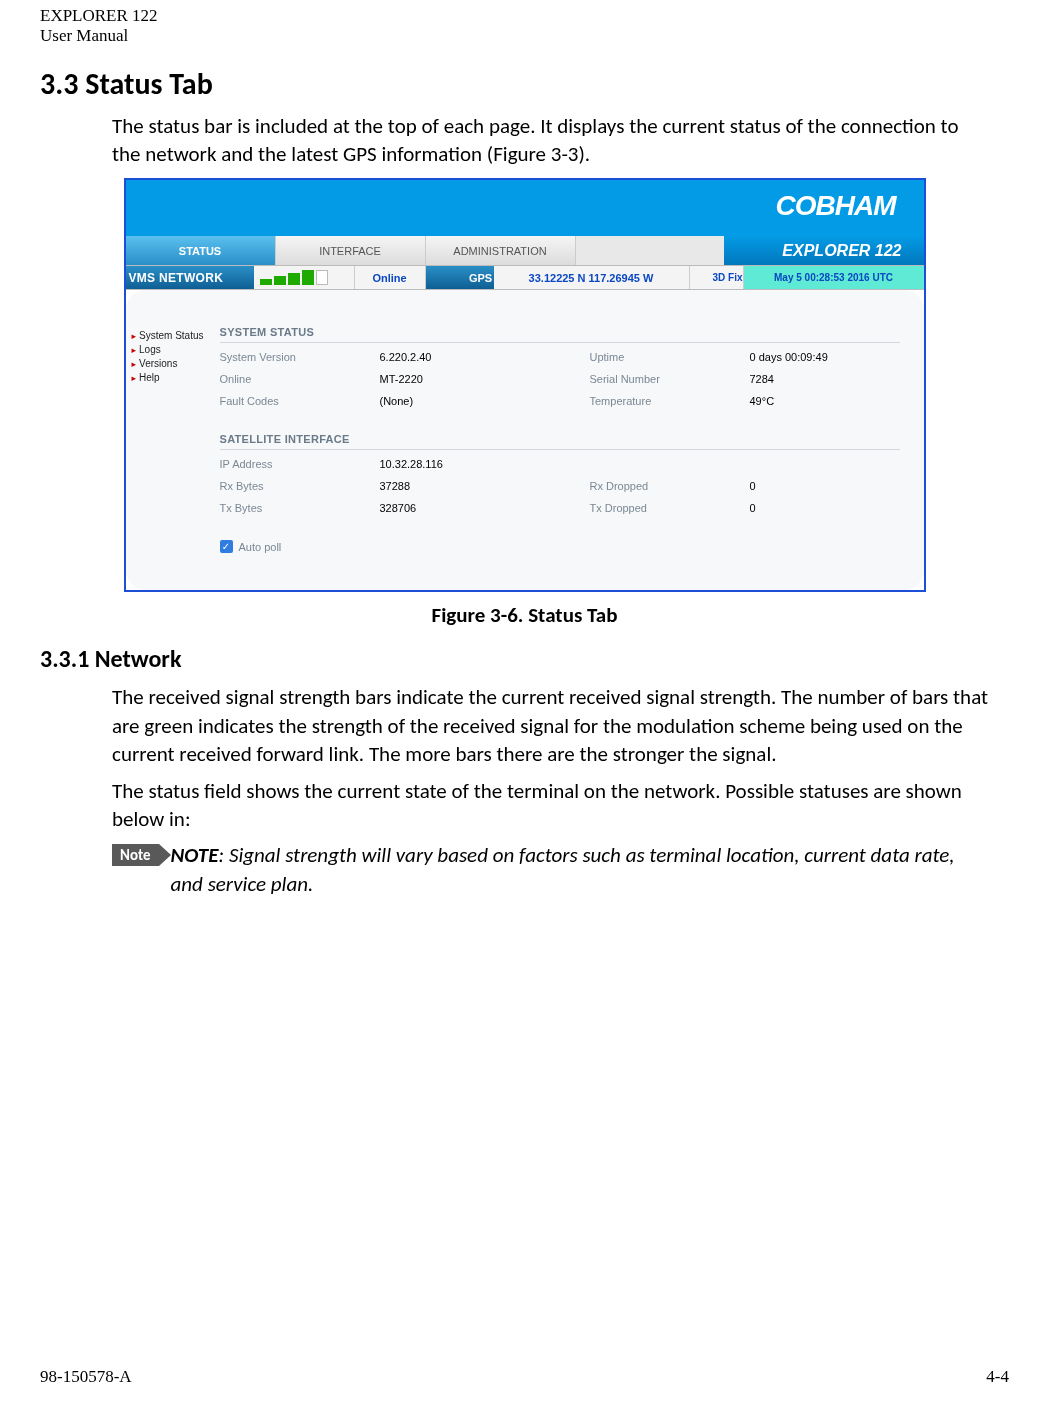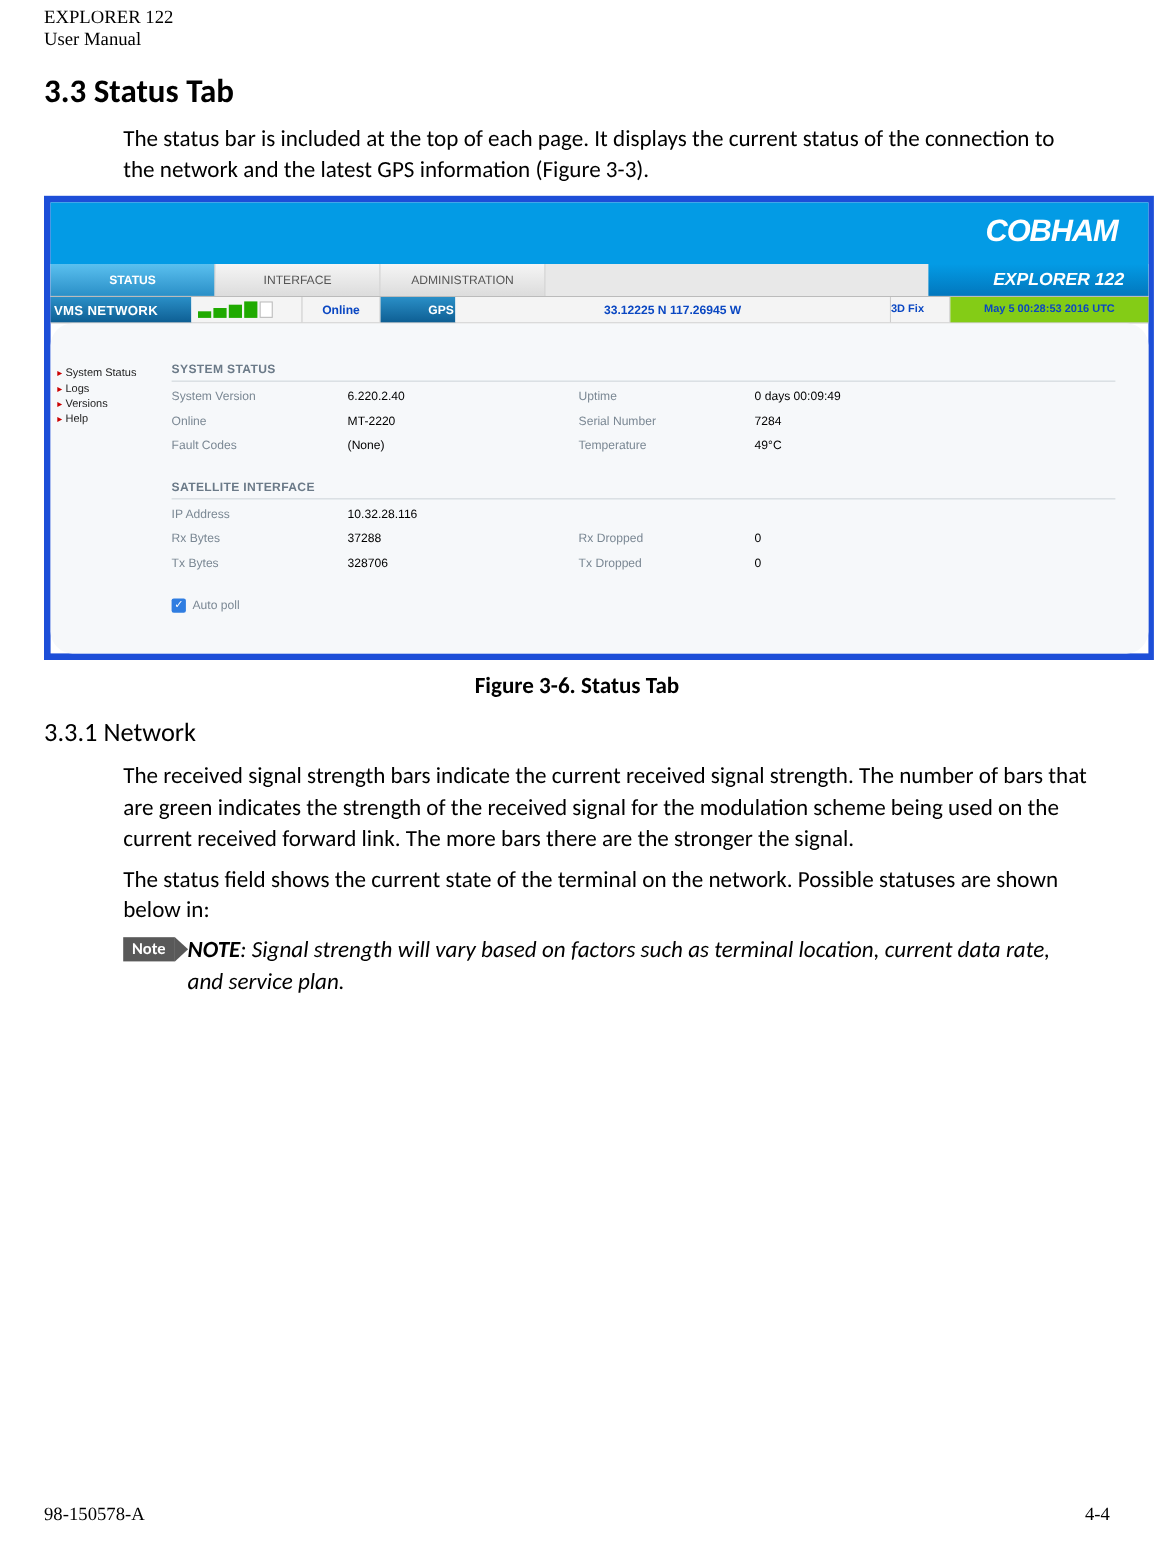--- a/index.html
+++ b/index.html
@@ -33,21 +33,21 @@
   }
   .fig-caption {
     text-align: center;
     font-weight: bold;
     font-size: 21px;
     margin-top: 10px;
     margin-bottom: 16px;
   }
   .h3 {
     font-size: 24px;
-    font-weight: normal;
+    font-weight: bold;
     margin-top: 14px;
     margin-bottom: 10px;
   }
   .note-row {
     margin-left: 72px;
     margin-right: 40px;
     display: flex;
     align-items: flex-start;
     gap: 12px;
   }
@@ -82,23 +82,23 @@
     left: 40px;
     right: 40px;
     display: flex;
     justify-content: space-between;
     font-family: "Times New Roman", serif;
     font-size: 17px;
   }
 
   
   .screenshot {
-    width: 1010px;
+    width: 802px;
     margin: 10px auto 0 auto;
-    border: 6px solid #1d4ed8;
+    border: 2px solid #1d4ed8;
     background: #fff;
     font-family: Arial, sans-serif;
     font-size: 12px;
   }
   .brand-bar {
     background: #039be5;
     height: 56px;
     position: relative;
   }
   .brand-logo {
@@ -203,32 +203,32 @@
     flex: 1;
     color: #0a47c2;
     line-height: 24px;
     text-align: center;
     background: #f4f4f4;
   }
   .sr-fix {
     width: 55px;
     color: #0a47c2;
     line-height: 24px;
-    text-align: left;
+    text-align: right;
     background: #f4f4f4;
     border-left: 1px solid #ccc;
     border-right: 1px solid #ccc;
     font-size:10px;
   }
   .sr-time {
     width: 180px;
     color: #0a47c2;
     line-height: 24px;
     text-align: center;
-    background: #84cc16;
+    background: #5eead4;
     font-size:10px;
   }
   .content-area {
     display: flex;
     min-height: 300px;
     background: #f6f8fa;
     border-radius: 20px;
   }
   .sidenav {
     width: 100px;

